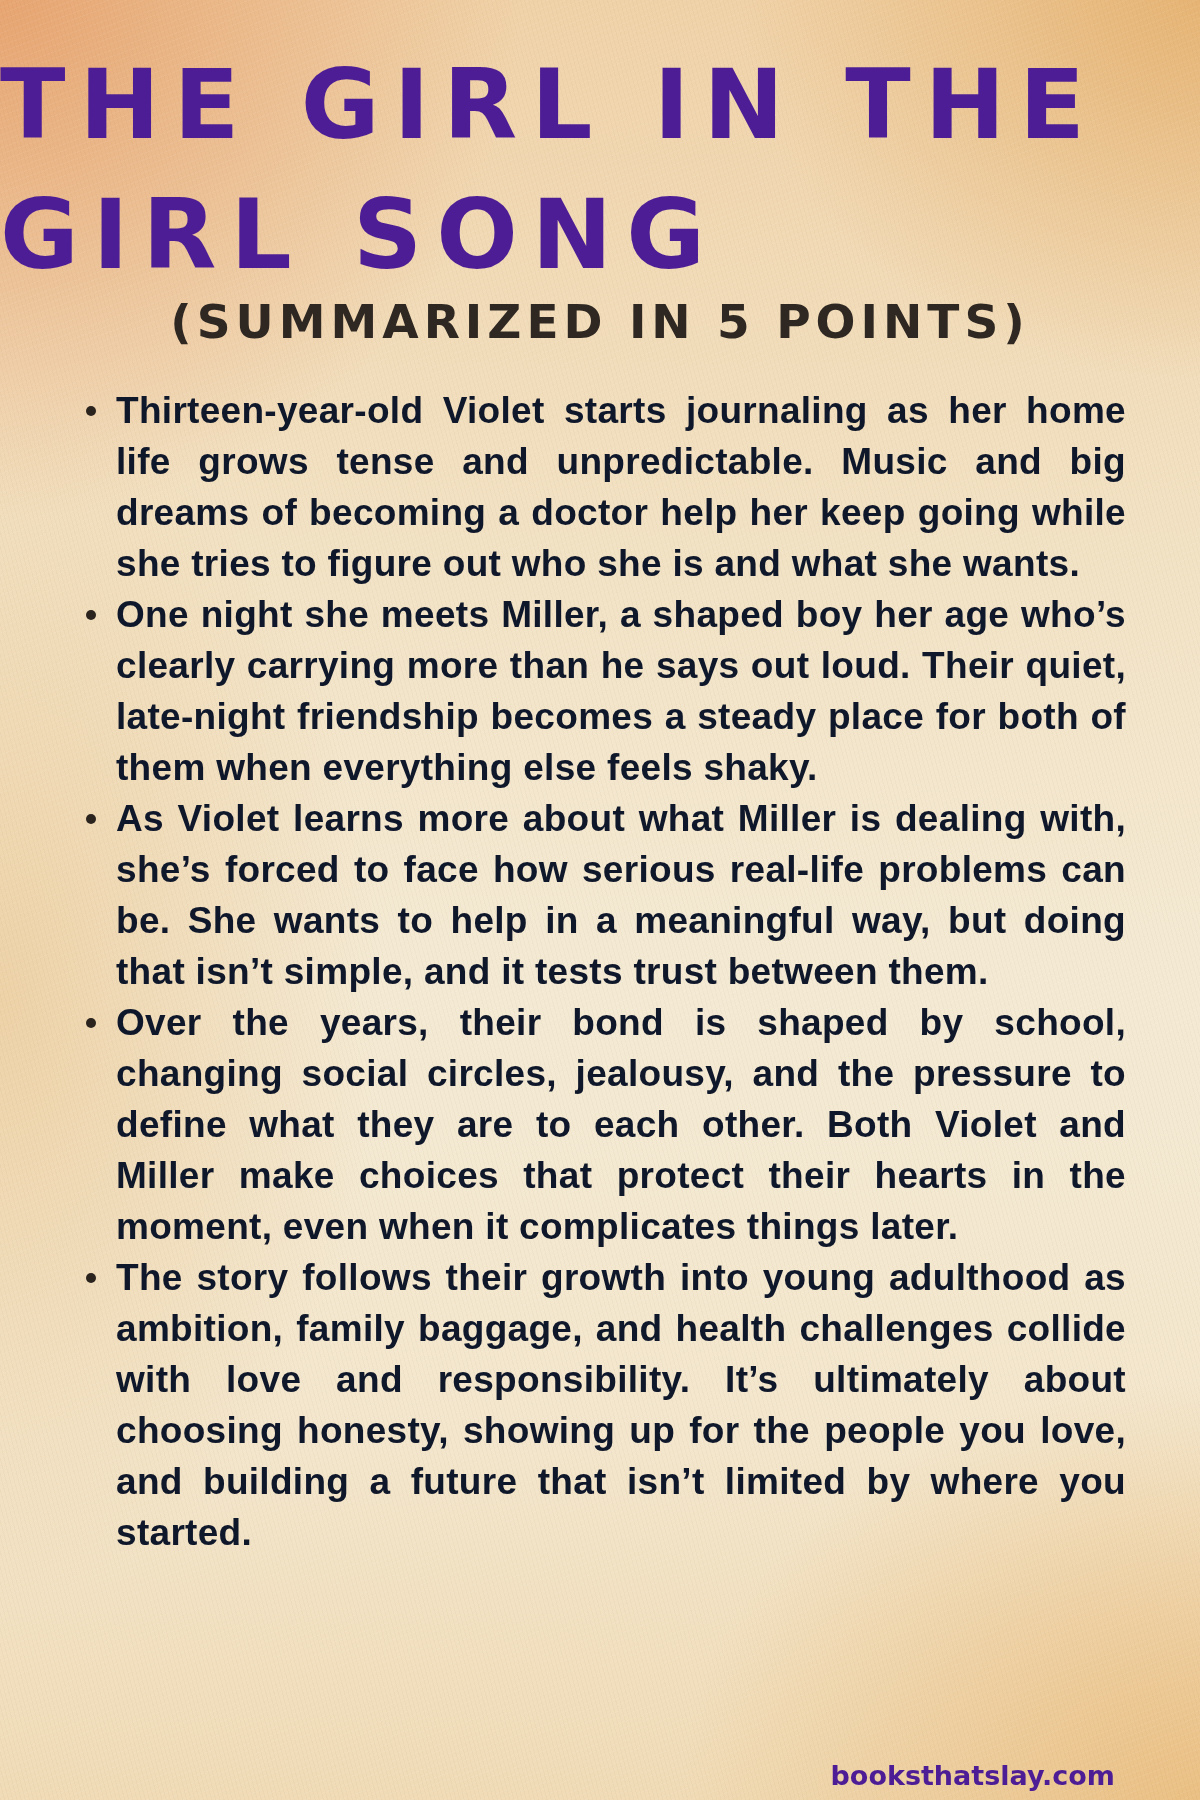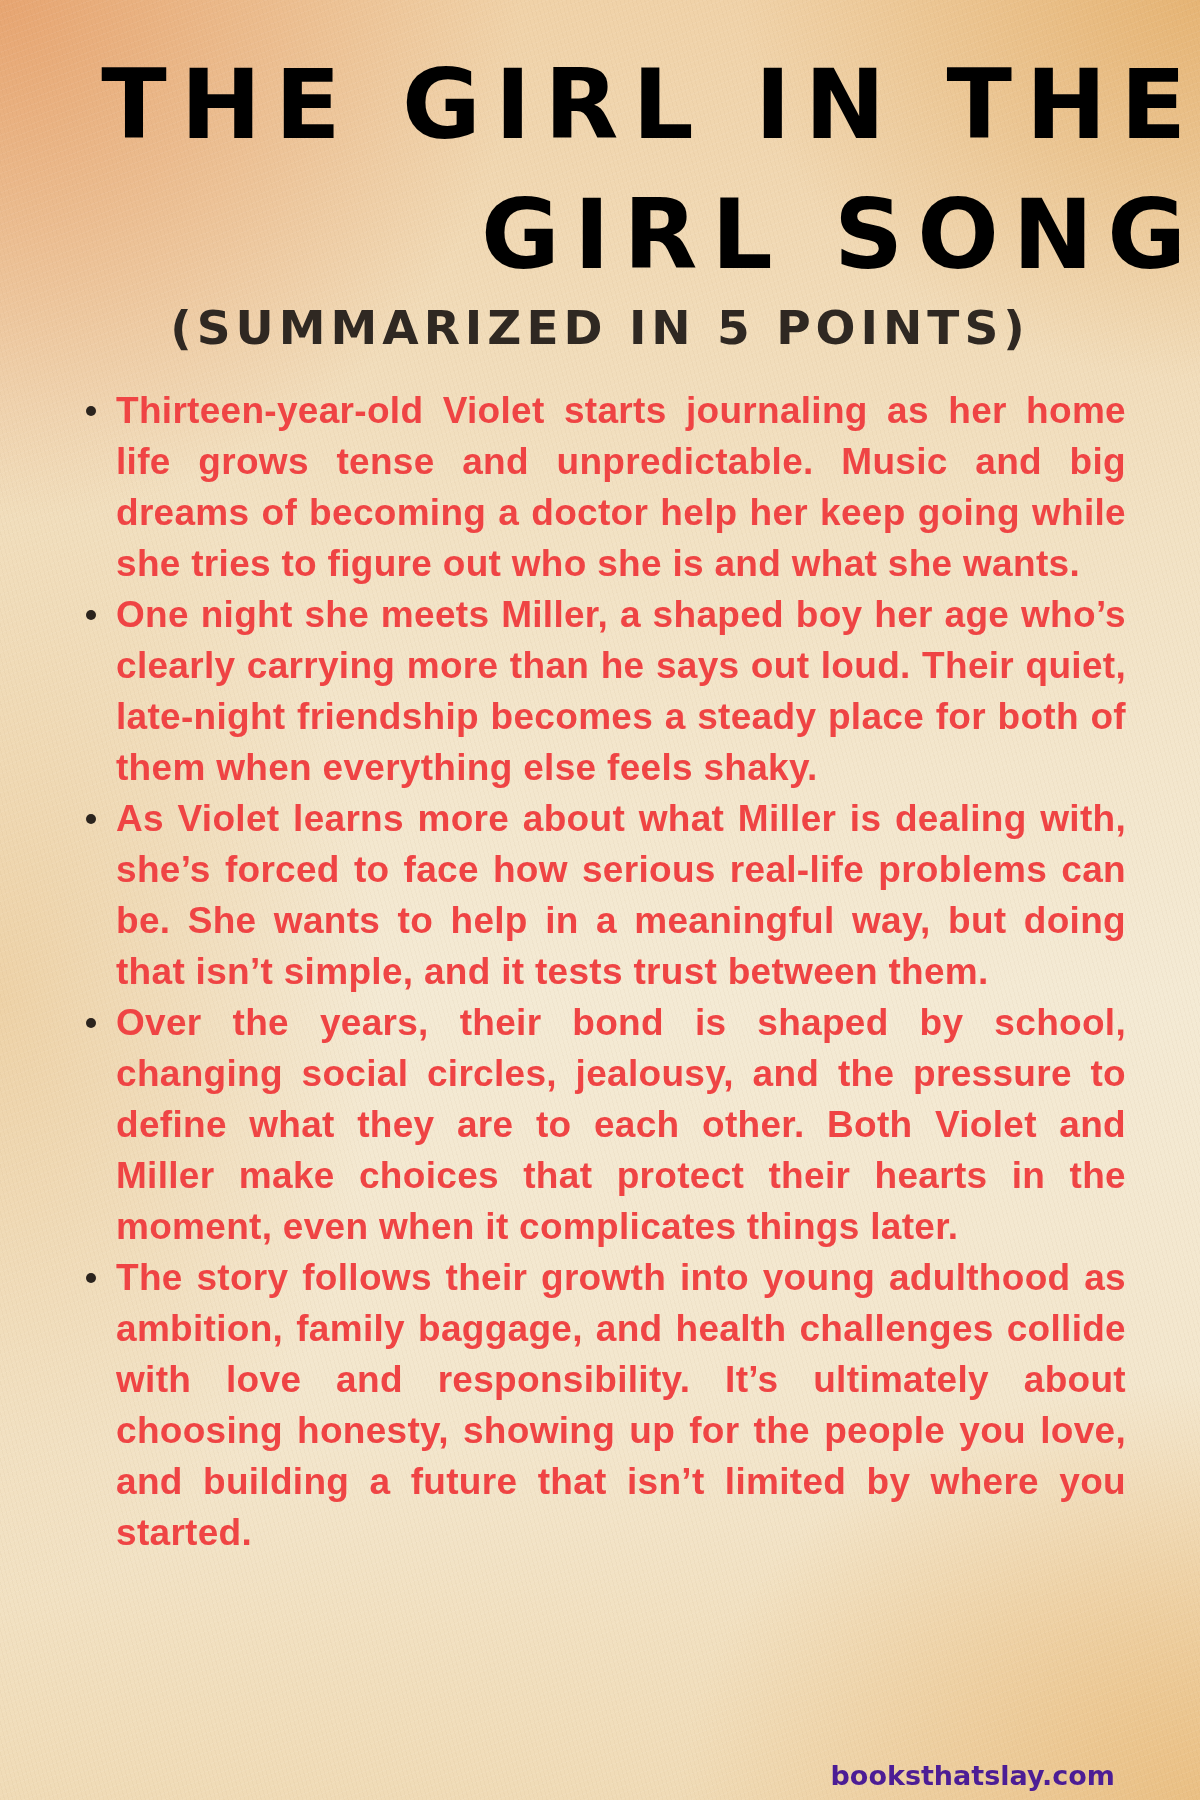--- a/index.html
+++ b/index.html
@@ -21,60 +21,60 @@
     position: absolute; inset: 0;
     background-image:
       repeating-linear-gradient(75deg, rgba(120,80,40,0.035) 0px, rgba(120,80,40,0.035) 1px, transparent 1px, transparent 4px),
       repeating-linear-gradient(-20deg, rgba(255,255,255,0.05) 0px, rgba(255,255,255,0.05) 1px, transparent 1px, transparent 6px);
     pointer-events: none;
   }
   .title {
     position: absolute;
     left: 0; right: 0;
     top: 40px;
-    text-align: right;
+    text-align: left;
     font-family: "DejaVu Sans", sans-serif;
     font-weight: bold;
     font-size: 96px;
     line-height: 130px;
     letter-spacing: 14px;
-    color: #000000;
+    color: #4c1d95;
     margin: 0;
   }
   .title .line { display: block; }
   .subtitle {
     position: absolute;
     left: 0; right: 0;
     top: 292px;
     text-align: center;
     font-family: "DejaVu Sans", sans-serif;
     font-weight: bold;
     font-size: 47px;
     line-height: 60px;
     letter-spacing: 5px;
     color: #2f2822;
-    margin: 6px;
+    margin: 0;
   }
   .points {
     position: absolute;
     left: 116px;
     width: 1010px;
     top: 385px;
     margin: 0;
     padding: 0;
     list-style: none;
   }
   .points li {
     position: relative;
     font-family: "Liberation Sans", sans-serif;
     font-weight: bold;
     font-size: 37px;
     line-height: 51px;
     text-align: justify;
-    color: #ef4444;
+    color: #0f172a;
     letter-spacing: 0.3px;
   }
   .points li .bullet {
     position: absolute;
     left: -30px;
     top: 21px;
     width: 10px; height: 10px;
     border-radius: 50%;
     background: #2b241e;
   }

